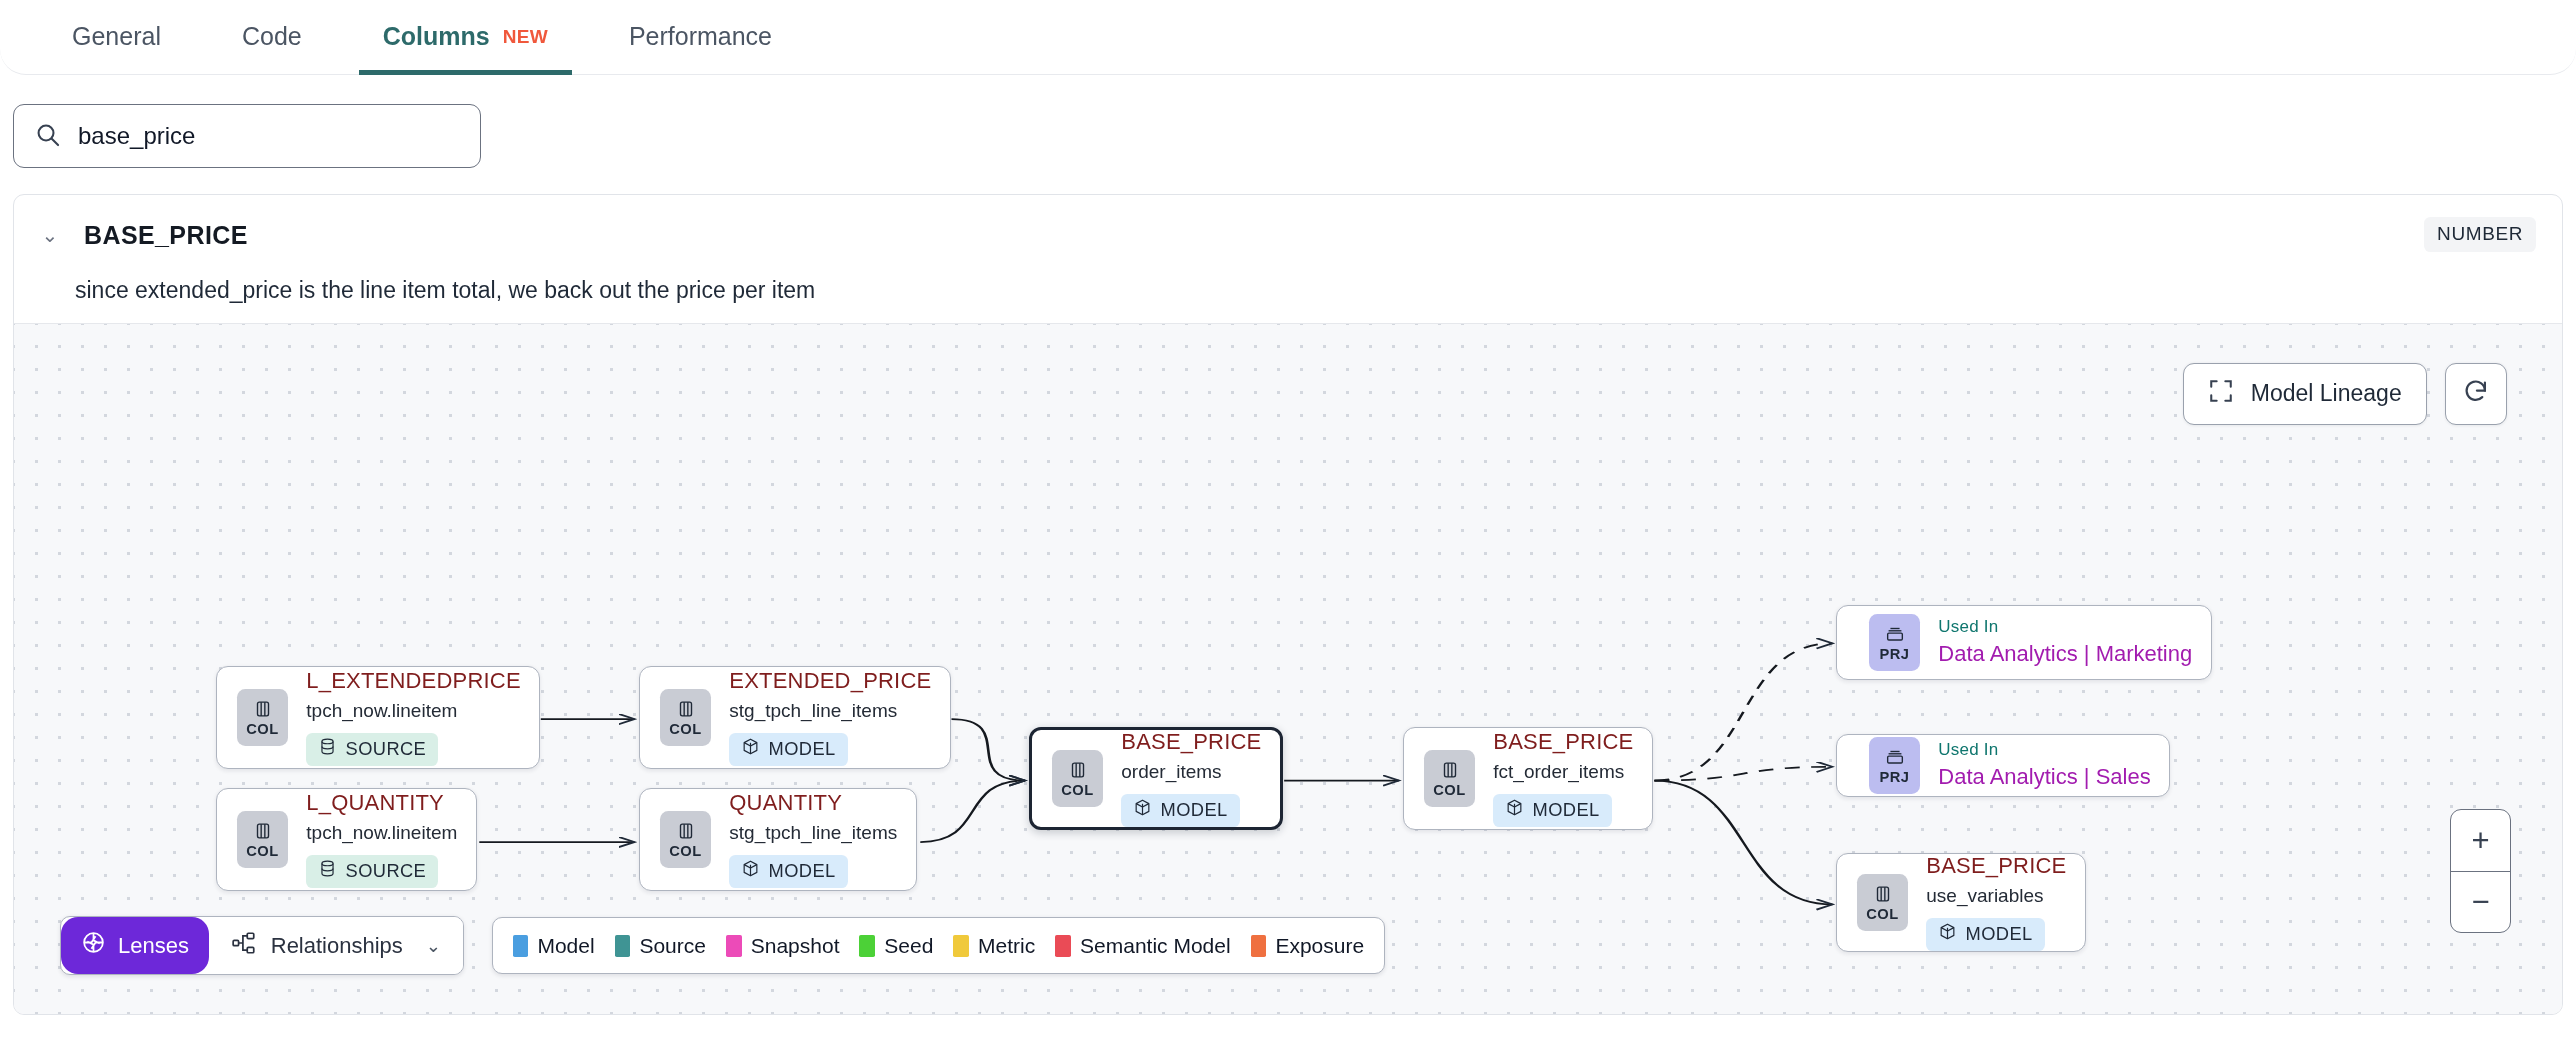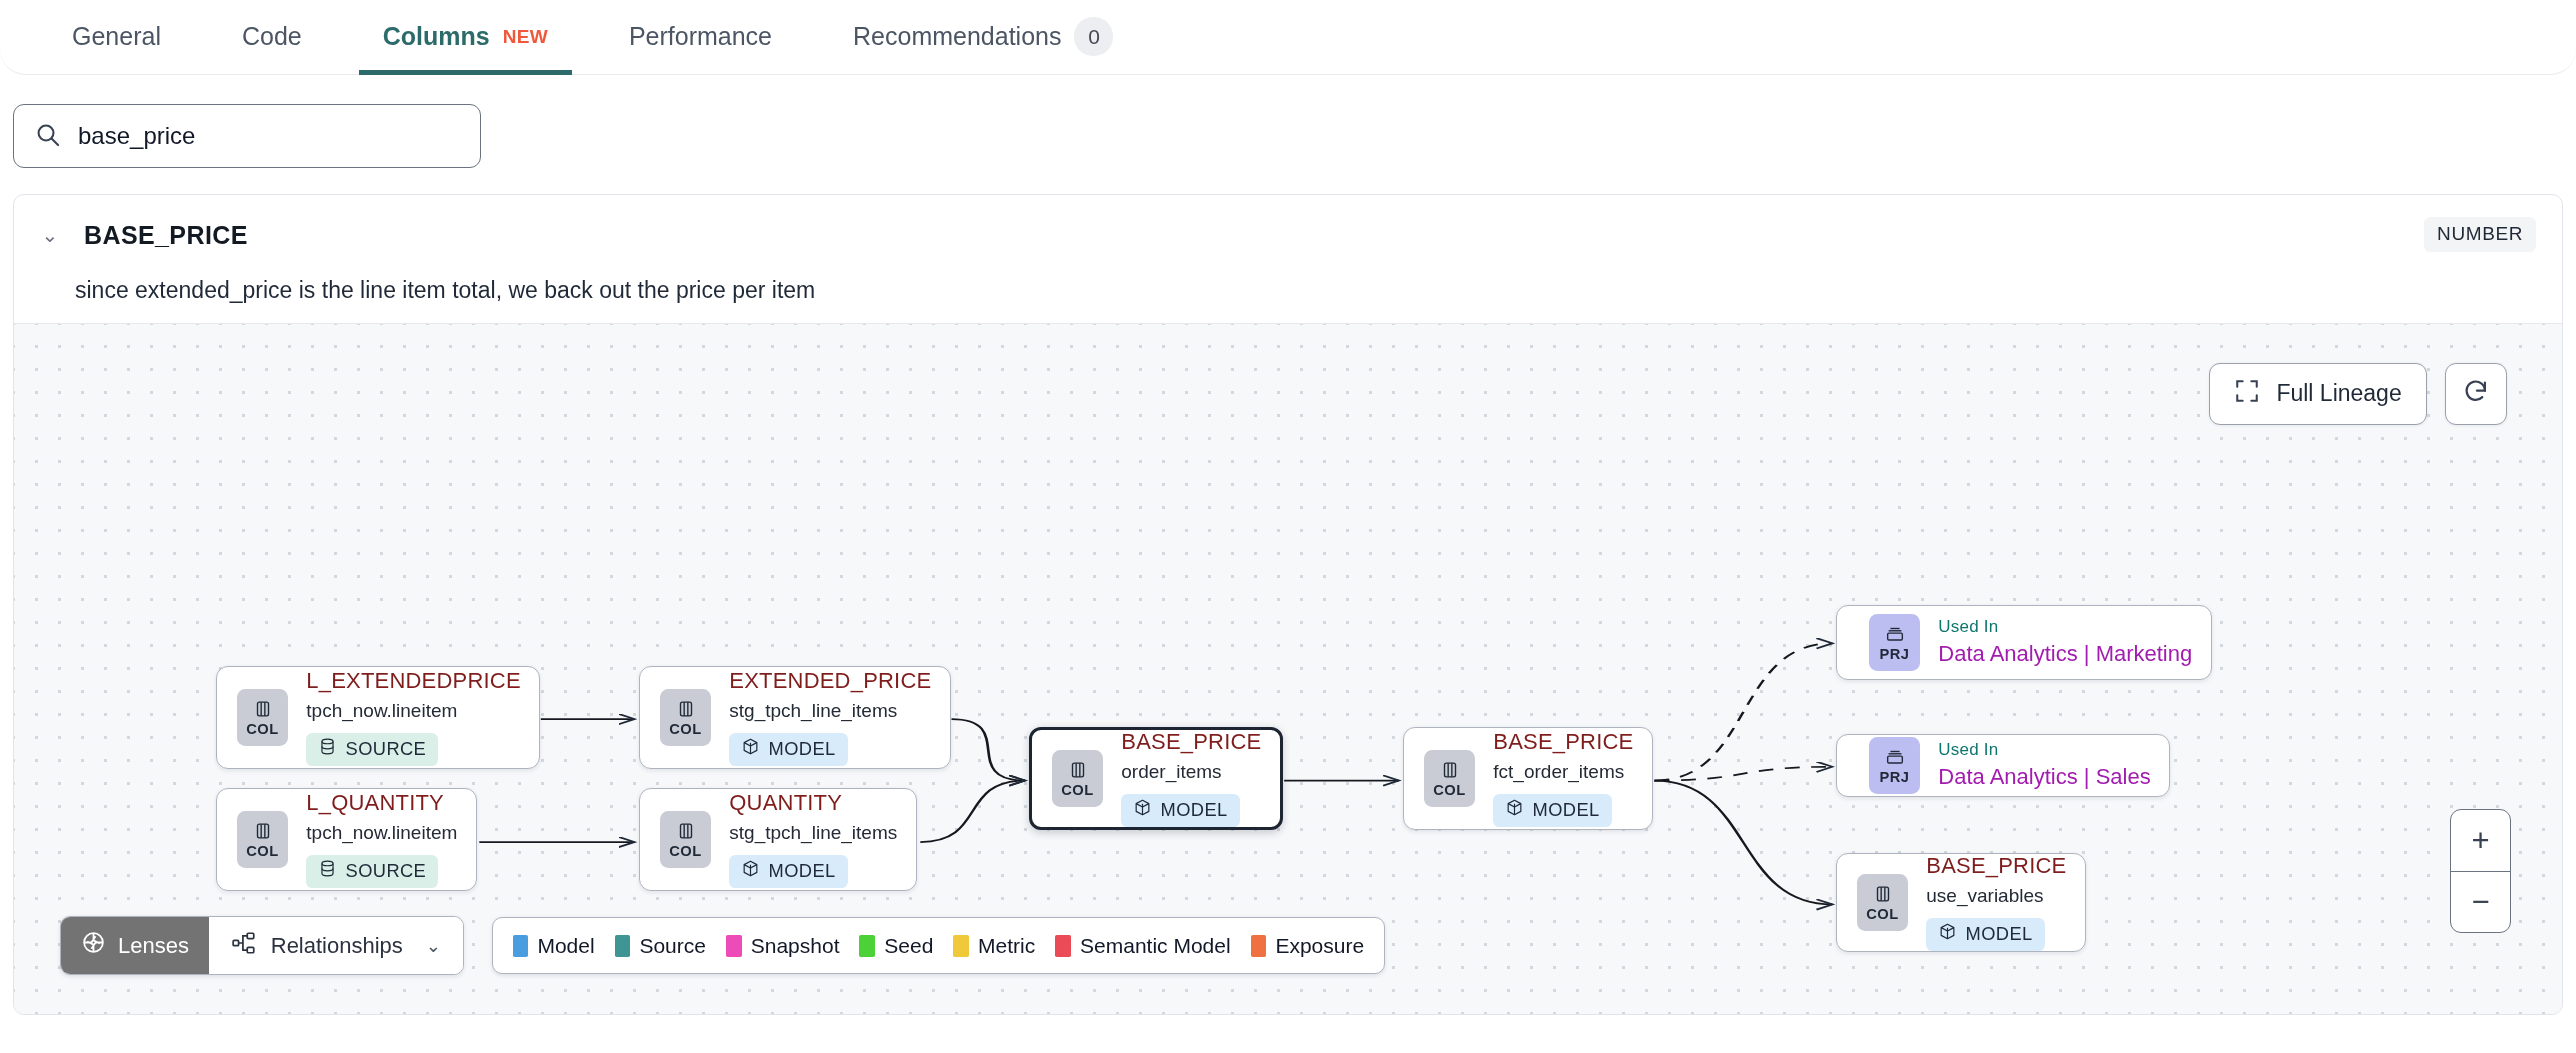--- a/index.html
+++ b/index.html
@@ -239,29 +239,30 @@
   }
   .lenses-group {
     display: flex;
     border: 1.5px solid #aeb4bf;
     border-radius: 10px;
     overflow: hidden;
     background: #fff;
     box-shadow: 0 1.8px 4.6px rgba(17,24,39,.10);
   }
   .lenses-btn {
-    background: #737373;
+    background: #6d28d9;
     color: #fff;
     display: flex;
     align-items: center;
     gap: 12px;
     padding: 0 20px;
     height: 57px;
     font-size: 22px;
     cursor: pointer;
+    border-radius: 17px;
   }
   .rel-btn {
     display: flex;
     align-items: center;
     gap: 13.8px;
     padding: 0 22px;
     height: 57px;
     font-size: 22px;
     color: #2b3240;
     background: #fff;
@@ -358,24 +359,20 @@
   </div>
   <div class="tab">
     <span>Code</span>
   </div>
   <div class="tab active">
     <span>Columns</span>
     <span class="tab-new">NEW</span>
   </div>
   <div class="tab">
     <span>Performance</span>
-  </div>
-  <div class="tab">
-    <span>Recommendations</span>
-    <span class="tab-count">0</span>
   </div>
 </div>
 
 <div class="searchrow">
   <div class="searchbox">
     <span>
       <svg width="27.5" height="27.5" viewBox="0 0 24 24" fill="none" stroke="#374151" stroke-width="1.8">
         <circle cx="10.5" cy="10.5" r="6.5"></circle>
           <line x1="15.5" y1="15.5" x2="21" y2="21" stroke-linecap="round"></line>
       </svg>
@@ -602,21 +599,21 @@
     <div class="tr-controls">
       <div class="btn-outline">
         <span>
           <svg width="26" height="26" viewBox="0 0 24 24" fill="none" stroke="#374151" stroke-width="1.9" stroke-linecap="round">
             <path d="M3 8V3h5"></path>
               <path d="M21 8V3h-5"></path>
               <path d="M3 16v5h5"></path>
               <path d="M21 16v5h-5"></path>
           </svg>
         </span>
-        <span>Full Lineage</span>
+        <span>Model Lineage</span>
       </div>
       <div class="btn-icon-square">
         <span>
           <svg width="27.5" height="27.5" viewBox="0 0 24 24" fill="none" stroke="#374151" stroke-width="1.9" stroke-linecap="round">
             <path d="M20 11a8 8 0 1 0-2.3 5.7"></path>
               <path d="M20 4v7h-7"></path>
           </svg>
         </span>
       </div>
     </div>

